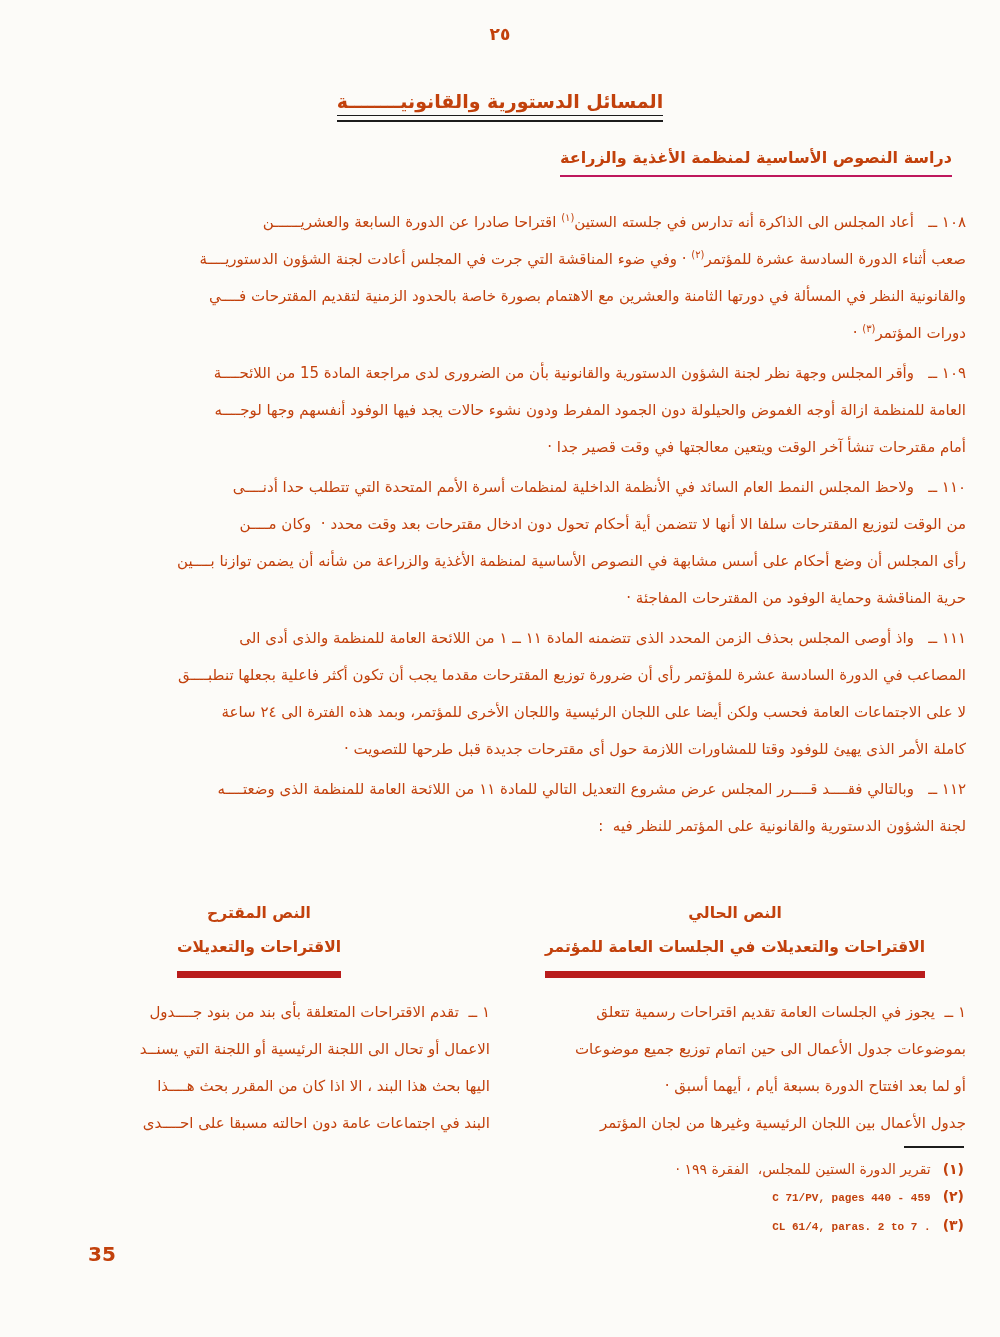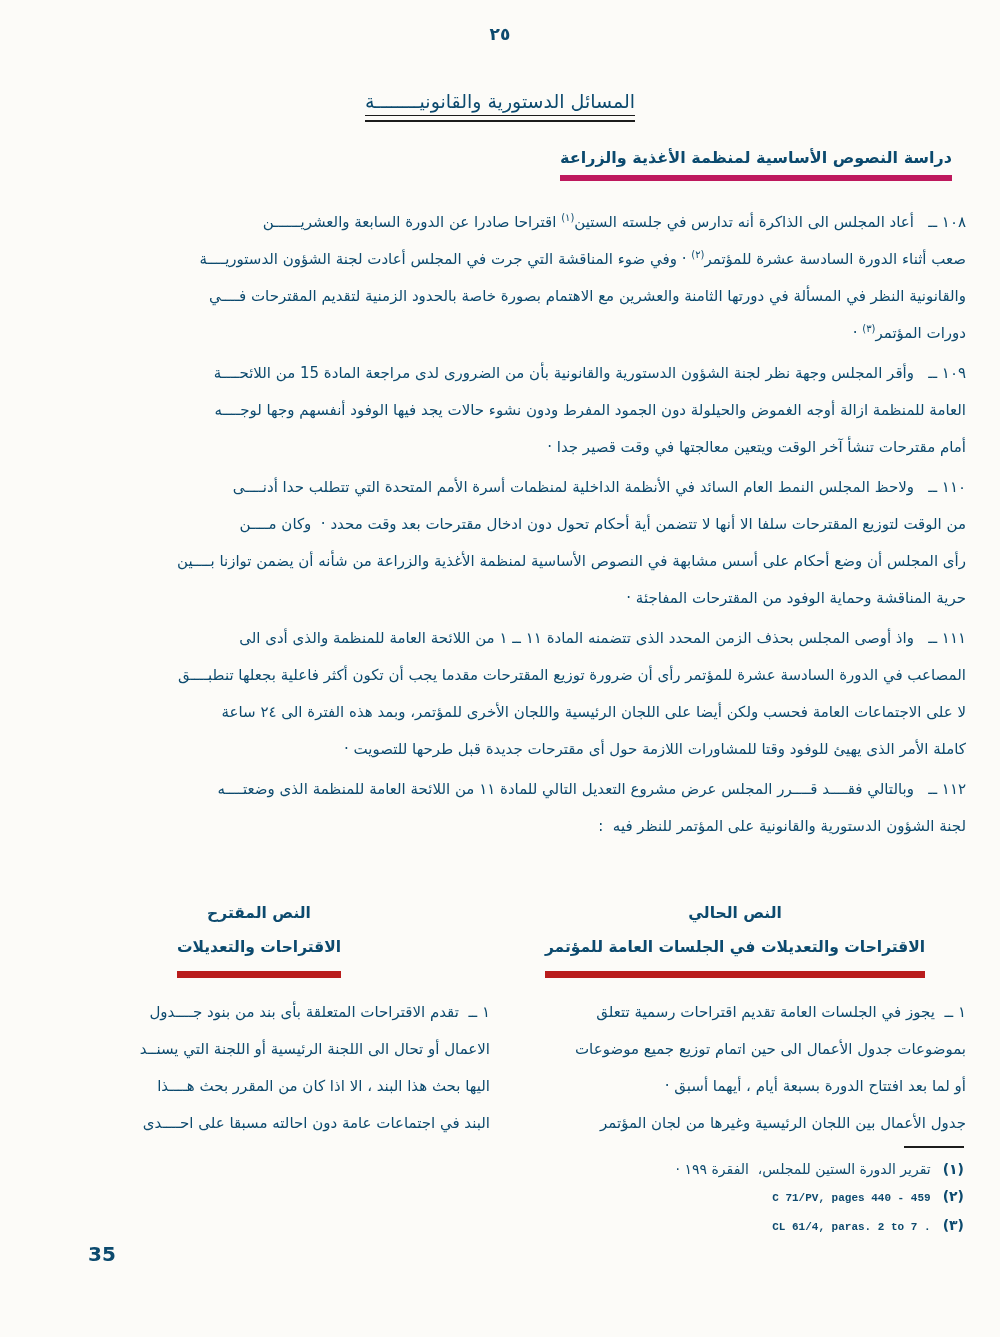--- a/index.html
+++ b/index.html
@@ -1,38 +1,38 @@
 <!DOCTYPE html>
 <html lang="ar"><head>
 <meta charset="utf-8">
 <style>
   html,body{margin:0;padding:0;background:#e8e8e8;}
   .page{
     position:relative;
     width:1000px;height:1337px;
     margin:0 auto;
     background:#fcfbf8;
-    color:#0c4a6e;
+    color:#c2410c;
     font-family:"DejaVu Sans",sans-serif;
     overflow:hidden;
   }
   .pageno-top{
     position:absolute;top:24px;left:0;right:0;
     text-align:center;font-size:17px;font-weight:bold;
   }
   .title-wrap{position:absolute;top:90px;left:0;right:0;text-align:center;}
   .title-outer{display:inline-block;border-bottom:2px solid #1c1c1c;padding-bottom:4px;}
   .title{
-    display:inline-block;font-size:19px;font-weight:normal;
+    display:inline-block;font-size:19px;font-weight:bold;
     border-bottom:1px solid #1c1c1c;padding-bottom:3px;direction:rtl;
   }
   .subtitle-wrap{position:absolute;top:148px;right:48px;direction:rtl;}
   .subtitle{
     display:inline-block;font-size:16px;font-weight:bold;
-    border-bottom:6px solid #be185d;padding-bottom:8px;
+    border-bottom:2px solid #be185d;padding-bottom:8px;
   }
   .body-text{
     position:absolute;top:204px;right:34px;left:28px;
     direction:rtl;text-align:right;
     font-size:15px;line-height:37px;
   }
   .para{margin:0 0 3px 0;}
   .line{white-space:pre;overflow:hidden;}
   sup.fnref{font-size:10px;line-height:0;vertical-align:super;}
   .uw{border-bottom:2px solid #1c1c1c;padding-bottom:11px;}

